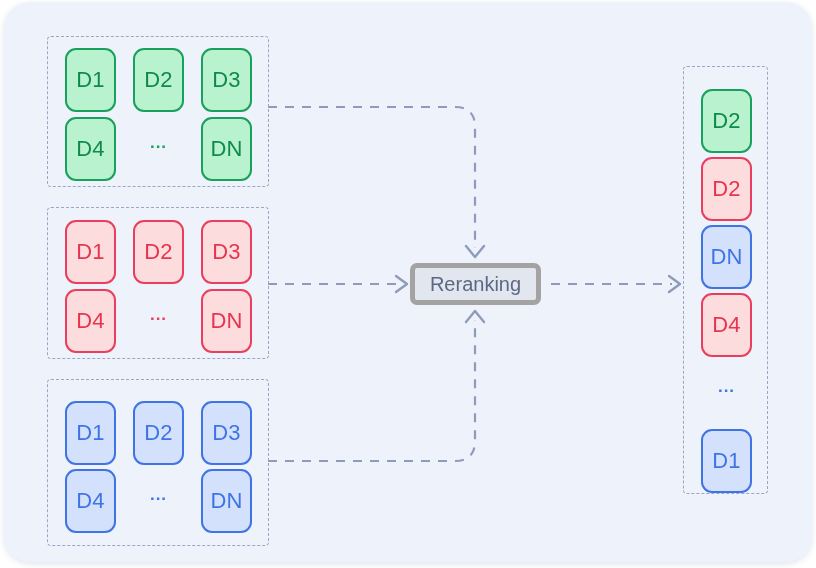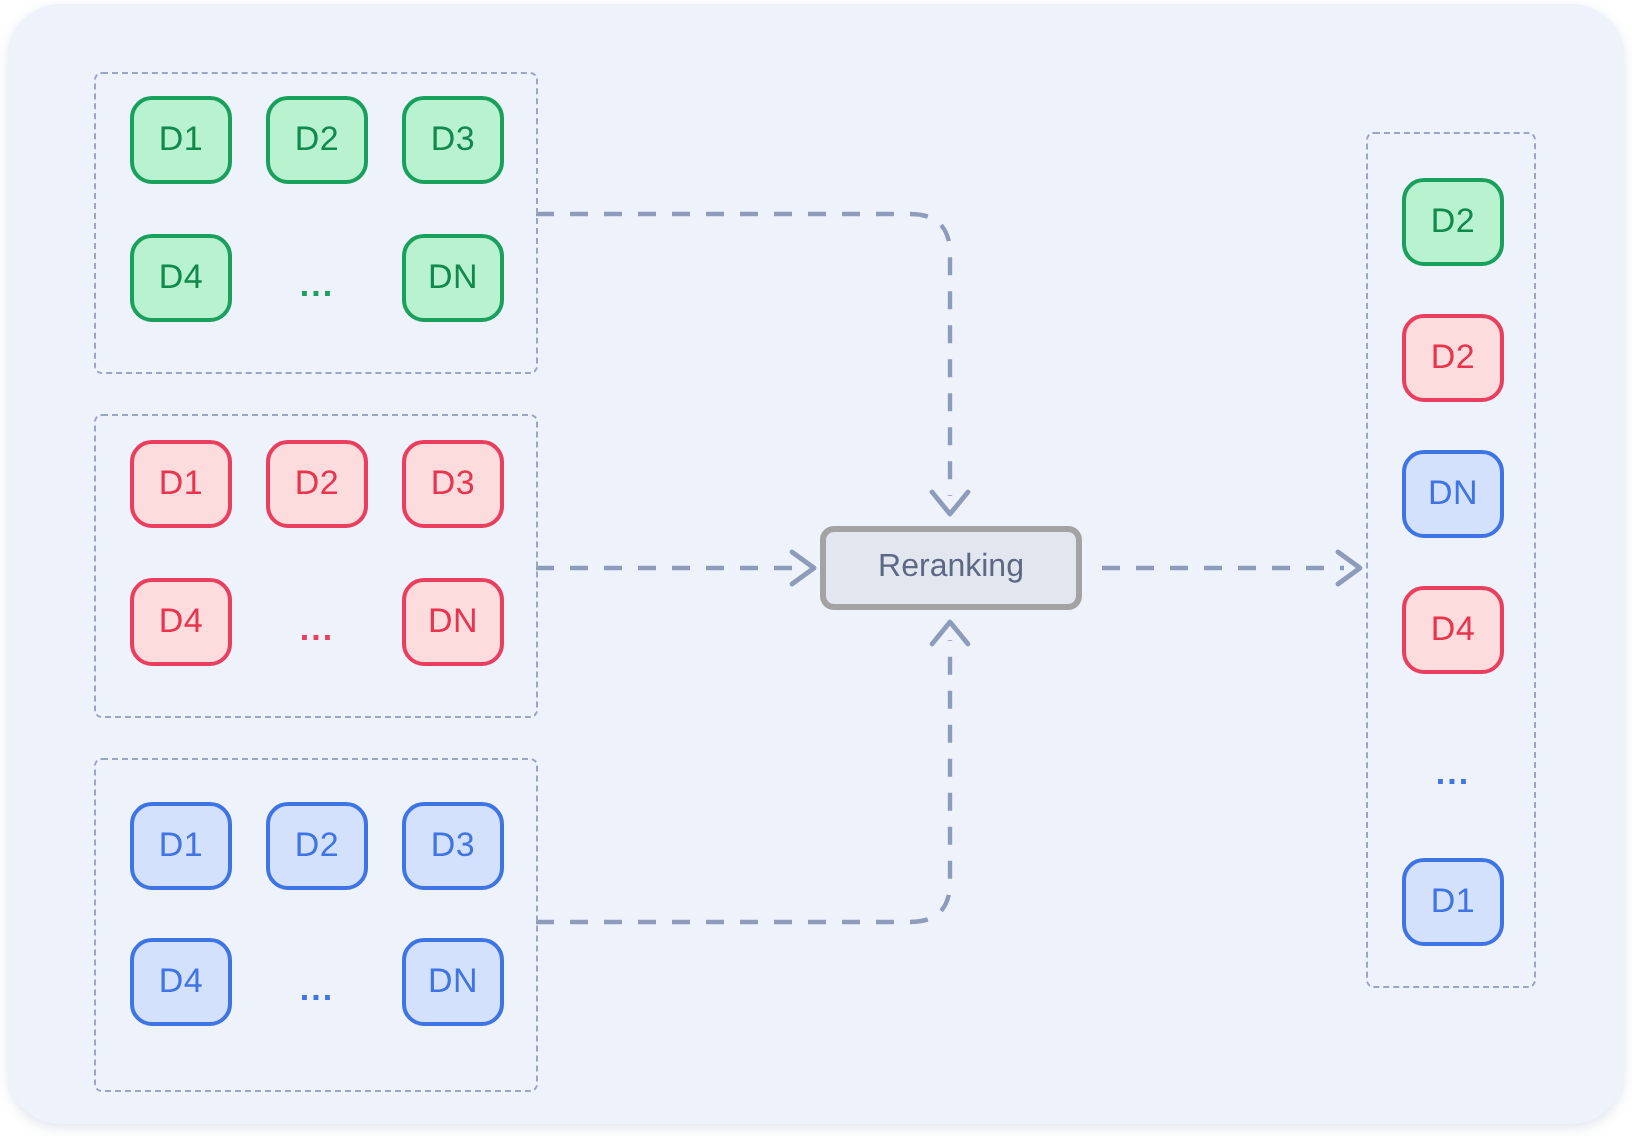--- a/index.html
+++ b/index.html
@@ -42,28 +42,28 @@
   }
   .group-green  { left: 47px;  top: 36px;  width: 222px; height: 151px; }
   .group-red    { left: 47px;  top: 207px; width: 222px; height: 152px; }
   .group-blue   { left: 47px;  top: 379px; width: 222px; height: 167px; }
   .group-out    { left: 683px; top: 66px;  width: 85px;  height: 428px; }
 
   
   .doc {
     position: absolute;
     width: 51px;
-    height: 44px;
+    height: 64px;
     border-radius: 11px;
     border: 2px solid #000;
     box-sizing: border-box;
     display: flex;
     align-items: center;
     justify-content: center;
-    font-size: 17px;
+    font-size: 22px;
     letter-spacing: 0.2px;
   }
   .doc.green { background: #b9f2cf; border-color: #18a05c; color: #0f8a4c; }
   .doc.red   { background: #fcdcdc; border-color: #ea3e5e; color: #e8344f; }
   .doc.blue  { background: #d4e1fc; border-color: #3f74e4; color: #3f74e4; }
 
   
   .dots {
     position: absolute;
     width: 51px;
@@ -80,27 +80,27 @@
   .dots.blue  { color: #3f74e4; }
 
   
   .rerank {
     position: absolute;
     left: 410px;
     top: 263px;
     width: 131px;
     height: 42px;
     background: #e1e6ef;
-    border: 3px solid #a3a3a3;
+    border: 5px solid #a3a3a3;
     border-radius: 7px;
     box-sizing: border-box;
     display: flex;
     align-items: center;
     justify-content: center;
-    font-size: 16px;
+    font-size: 20px;
     color: #5d6884;
   }
 
   
   .wires {
     position: absolute;
     left: 0; top: 0;
     width: 816px; height: 568px;
     pointer-events: none;
   }

